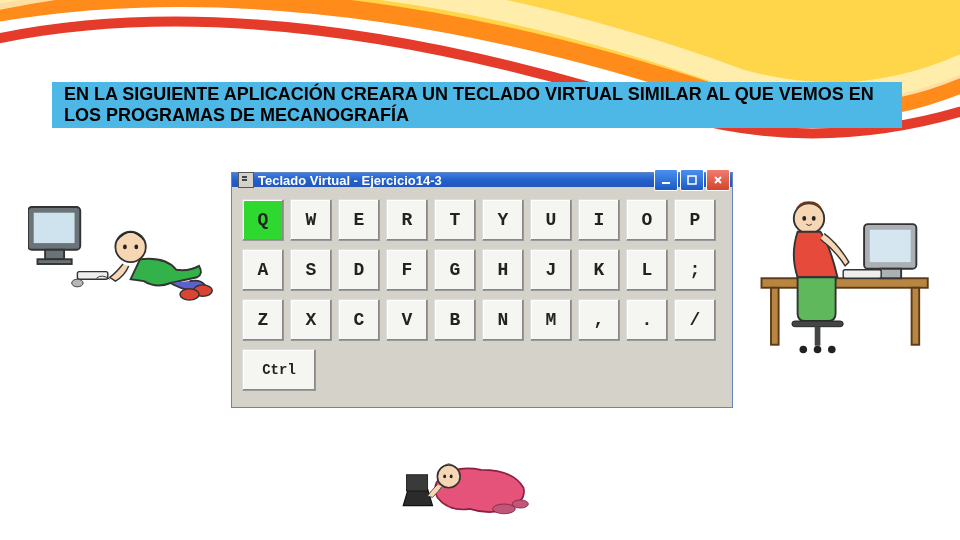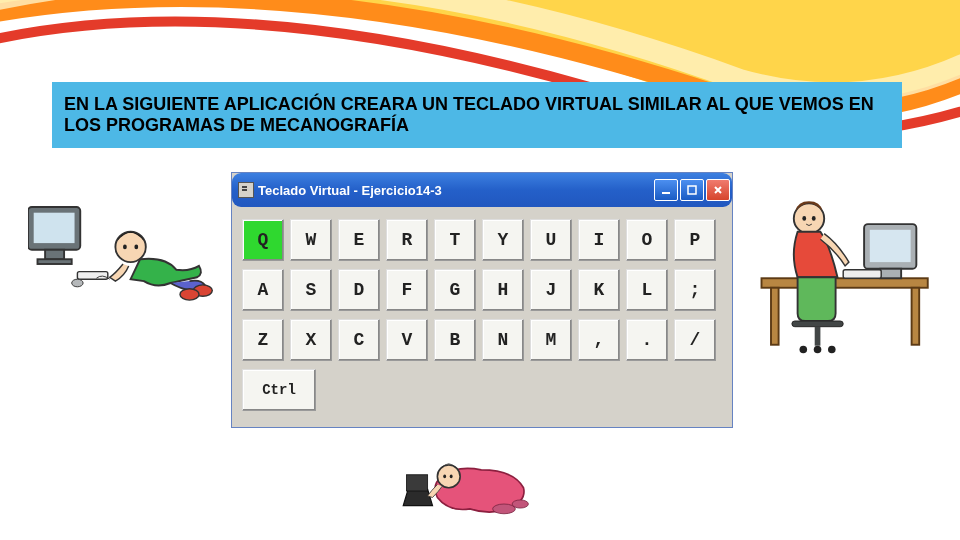--- a/index.html
+++ b/index.html
@@ -14,45 +14,44 @@
   position: absolute;
   top: 0; left: 0; width: 960px; height: 150px;
   overflow: hidden;
   z-index: 0;
 }
 .header-text-box {
   position: absolute;
   top: 82px; left: 52px;
   width: 850px;
   background: #4db8e6;
-  padding: 12px 12px;
+  padding: 2px 12px;
   font-size: 18px;
   font-weight: bold;
   color: #000;
   z-index: 2;
   box-sizing: border-box;
 }
 .window {
   position: absolute;
   top: 172px; left: 231px;
   width: 500px;
   background: #d5d2ca;
   border: 1px solid #6683c2;
   z-index: 3;
 }
 .titlebar {
-  height: 34px;
+  height: 14px;
   background: linear-gradient(to bottom, #3c7fe0, #2460c9 50%, #2157bf);
   display: flex;
   align-items: center;
   color: #fff;
   font-size: 13px;
   font-weight: bold;
   padding-left: 6px;
-  border-radius: 9px;
 }
 .titlebar-icon {
   width: 14px; height: 14px;
   background: #d5d2ca;
   border: 1px solid #555;
   margin-right: 4px;
   position: relative;
 }
 .titlebar-icon::before {
   content: '';

